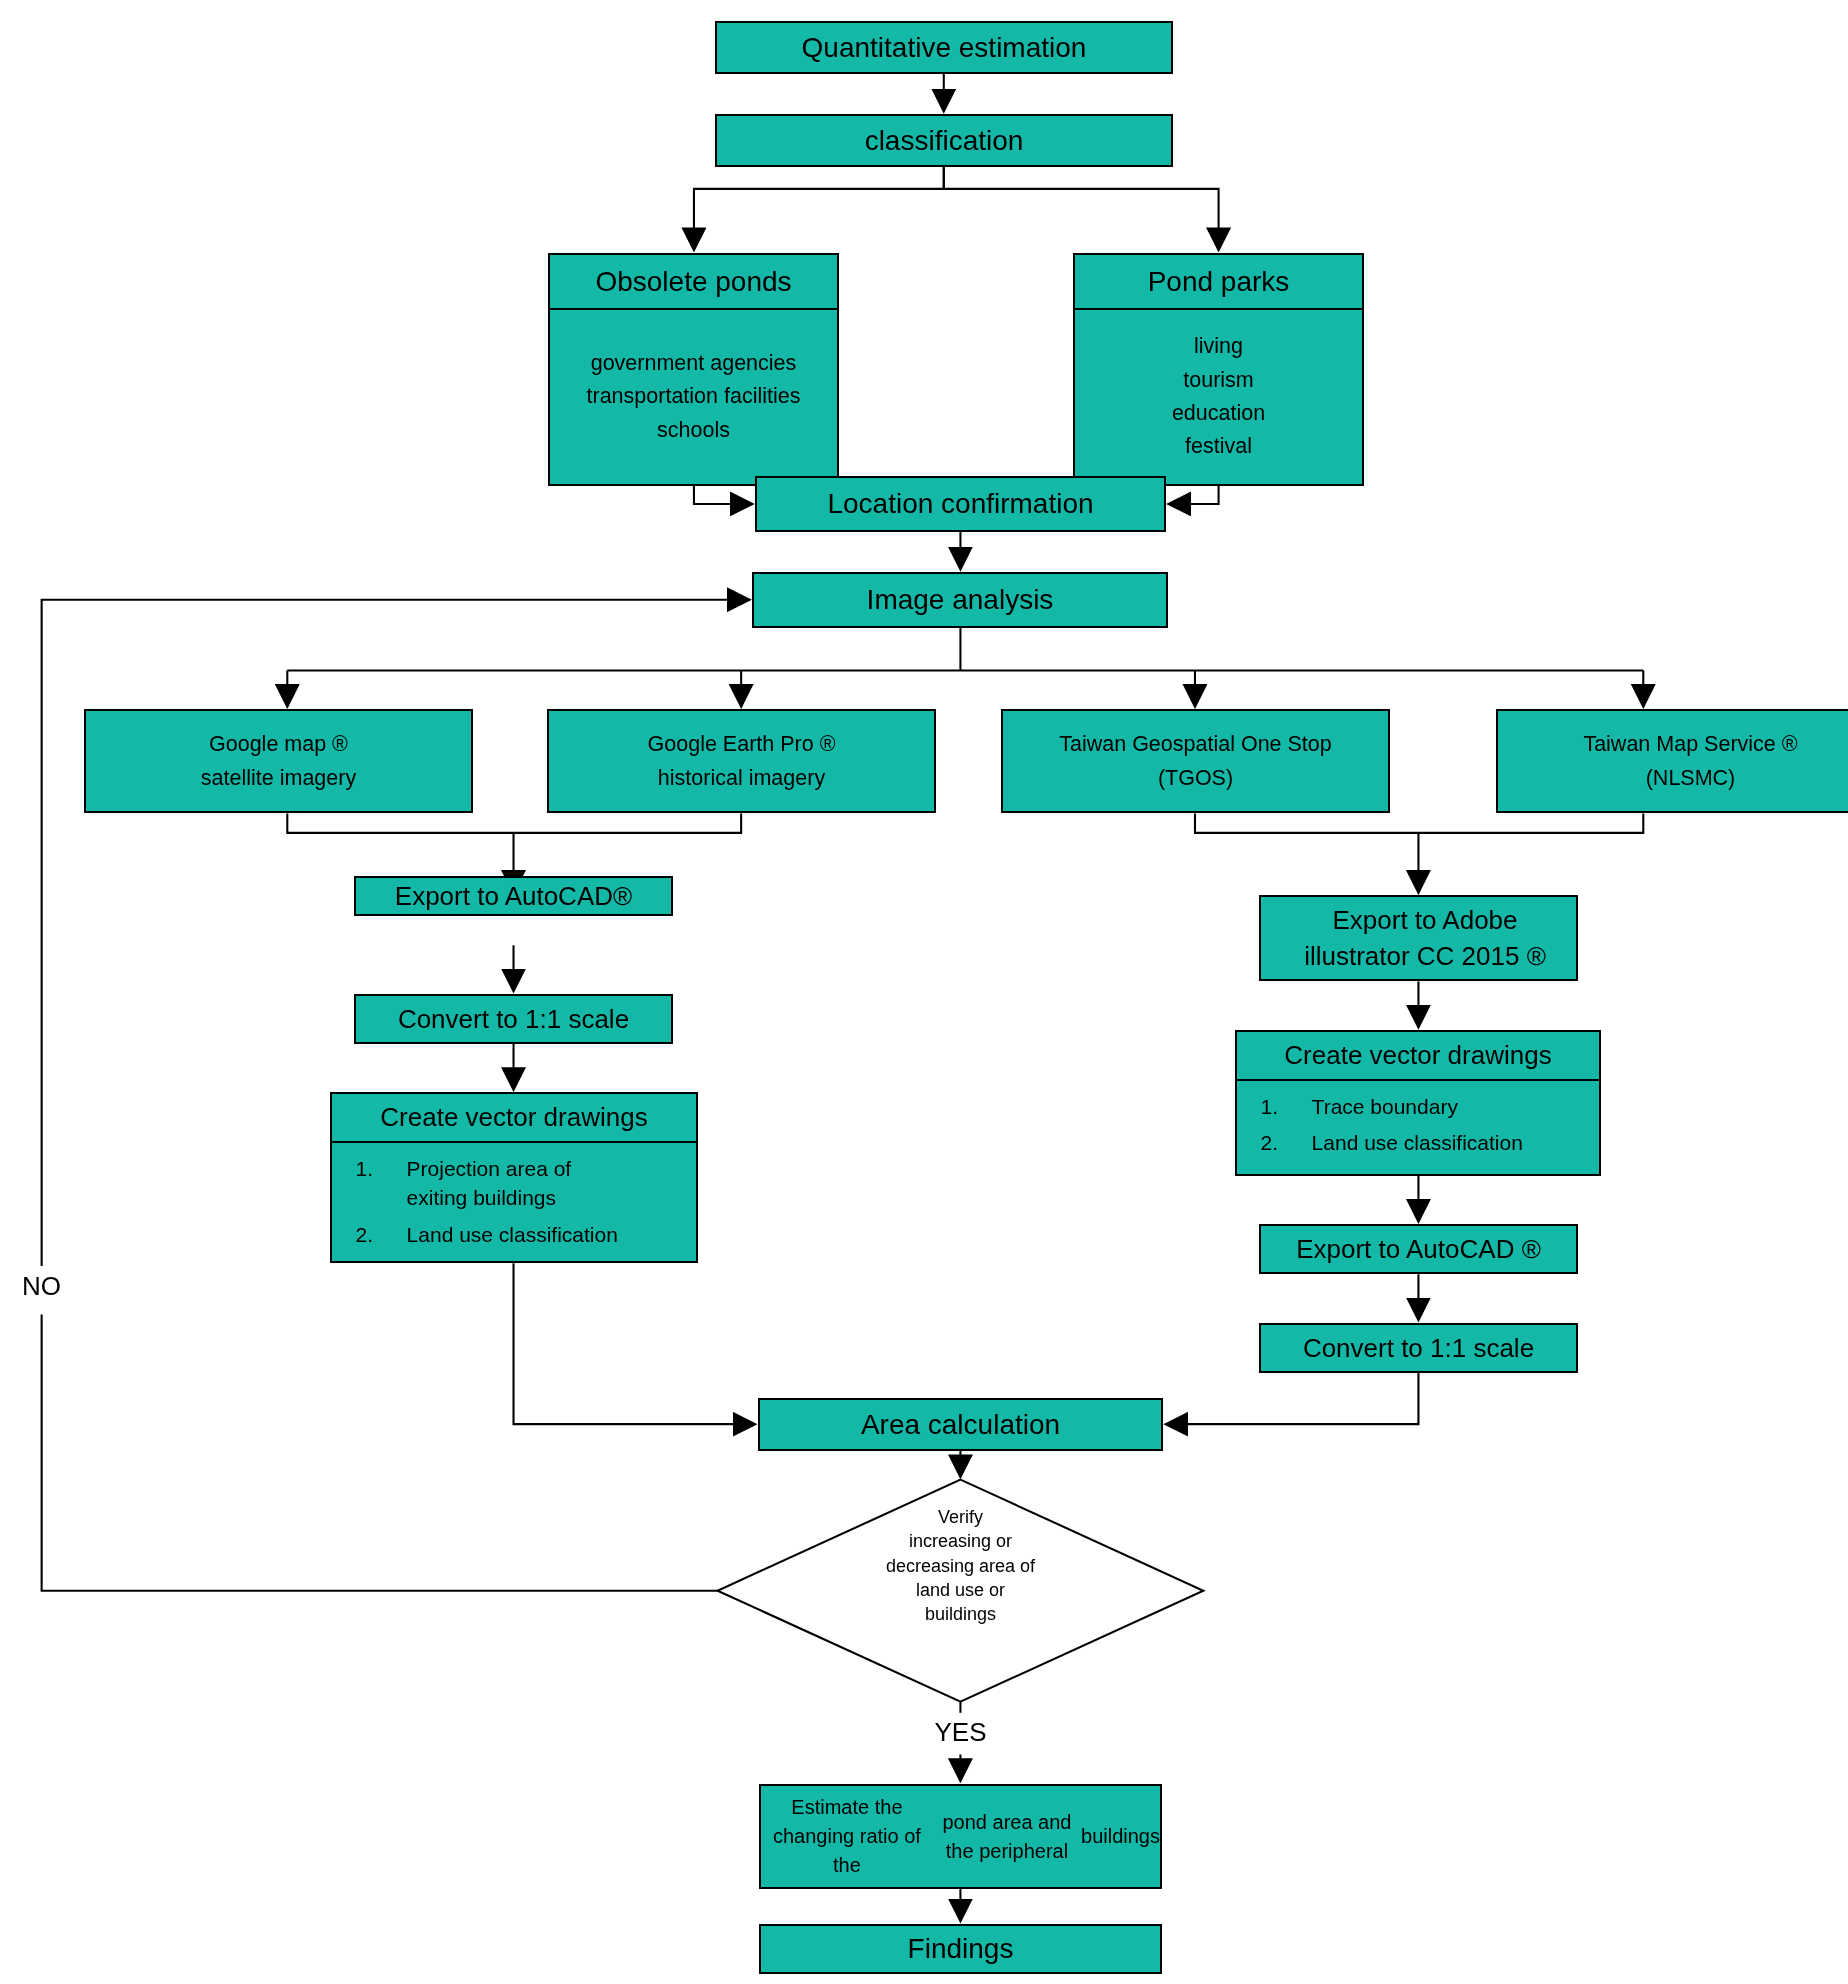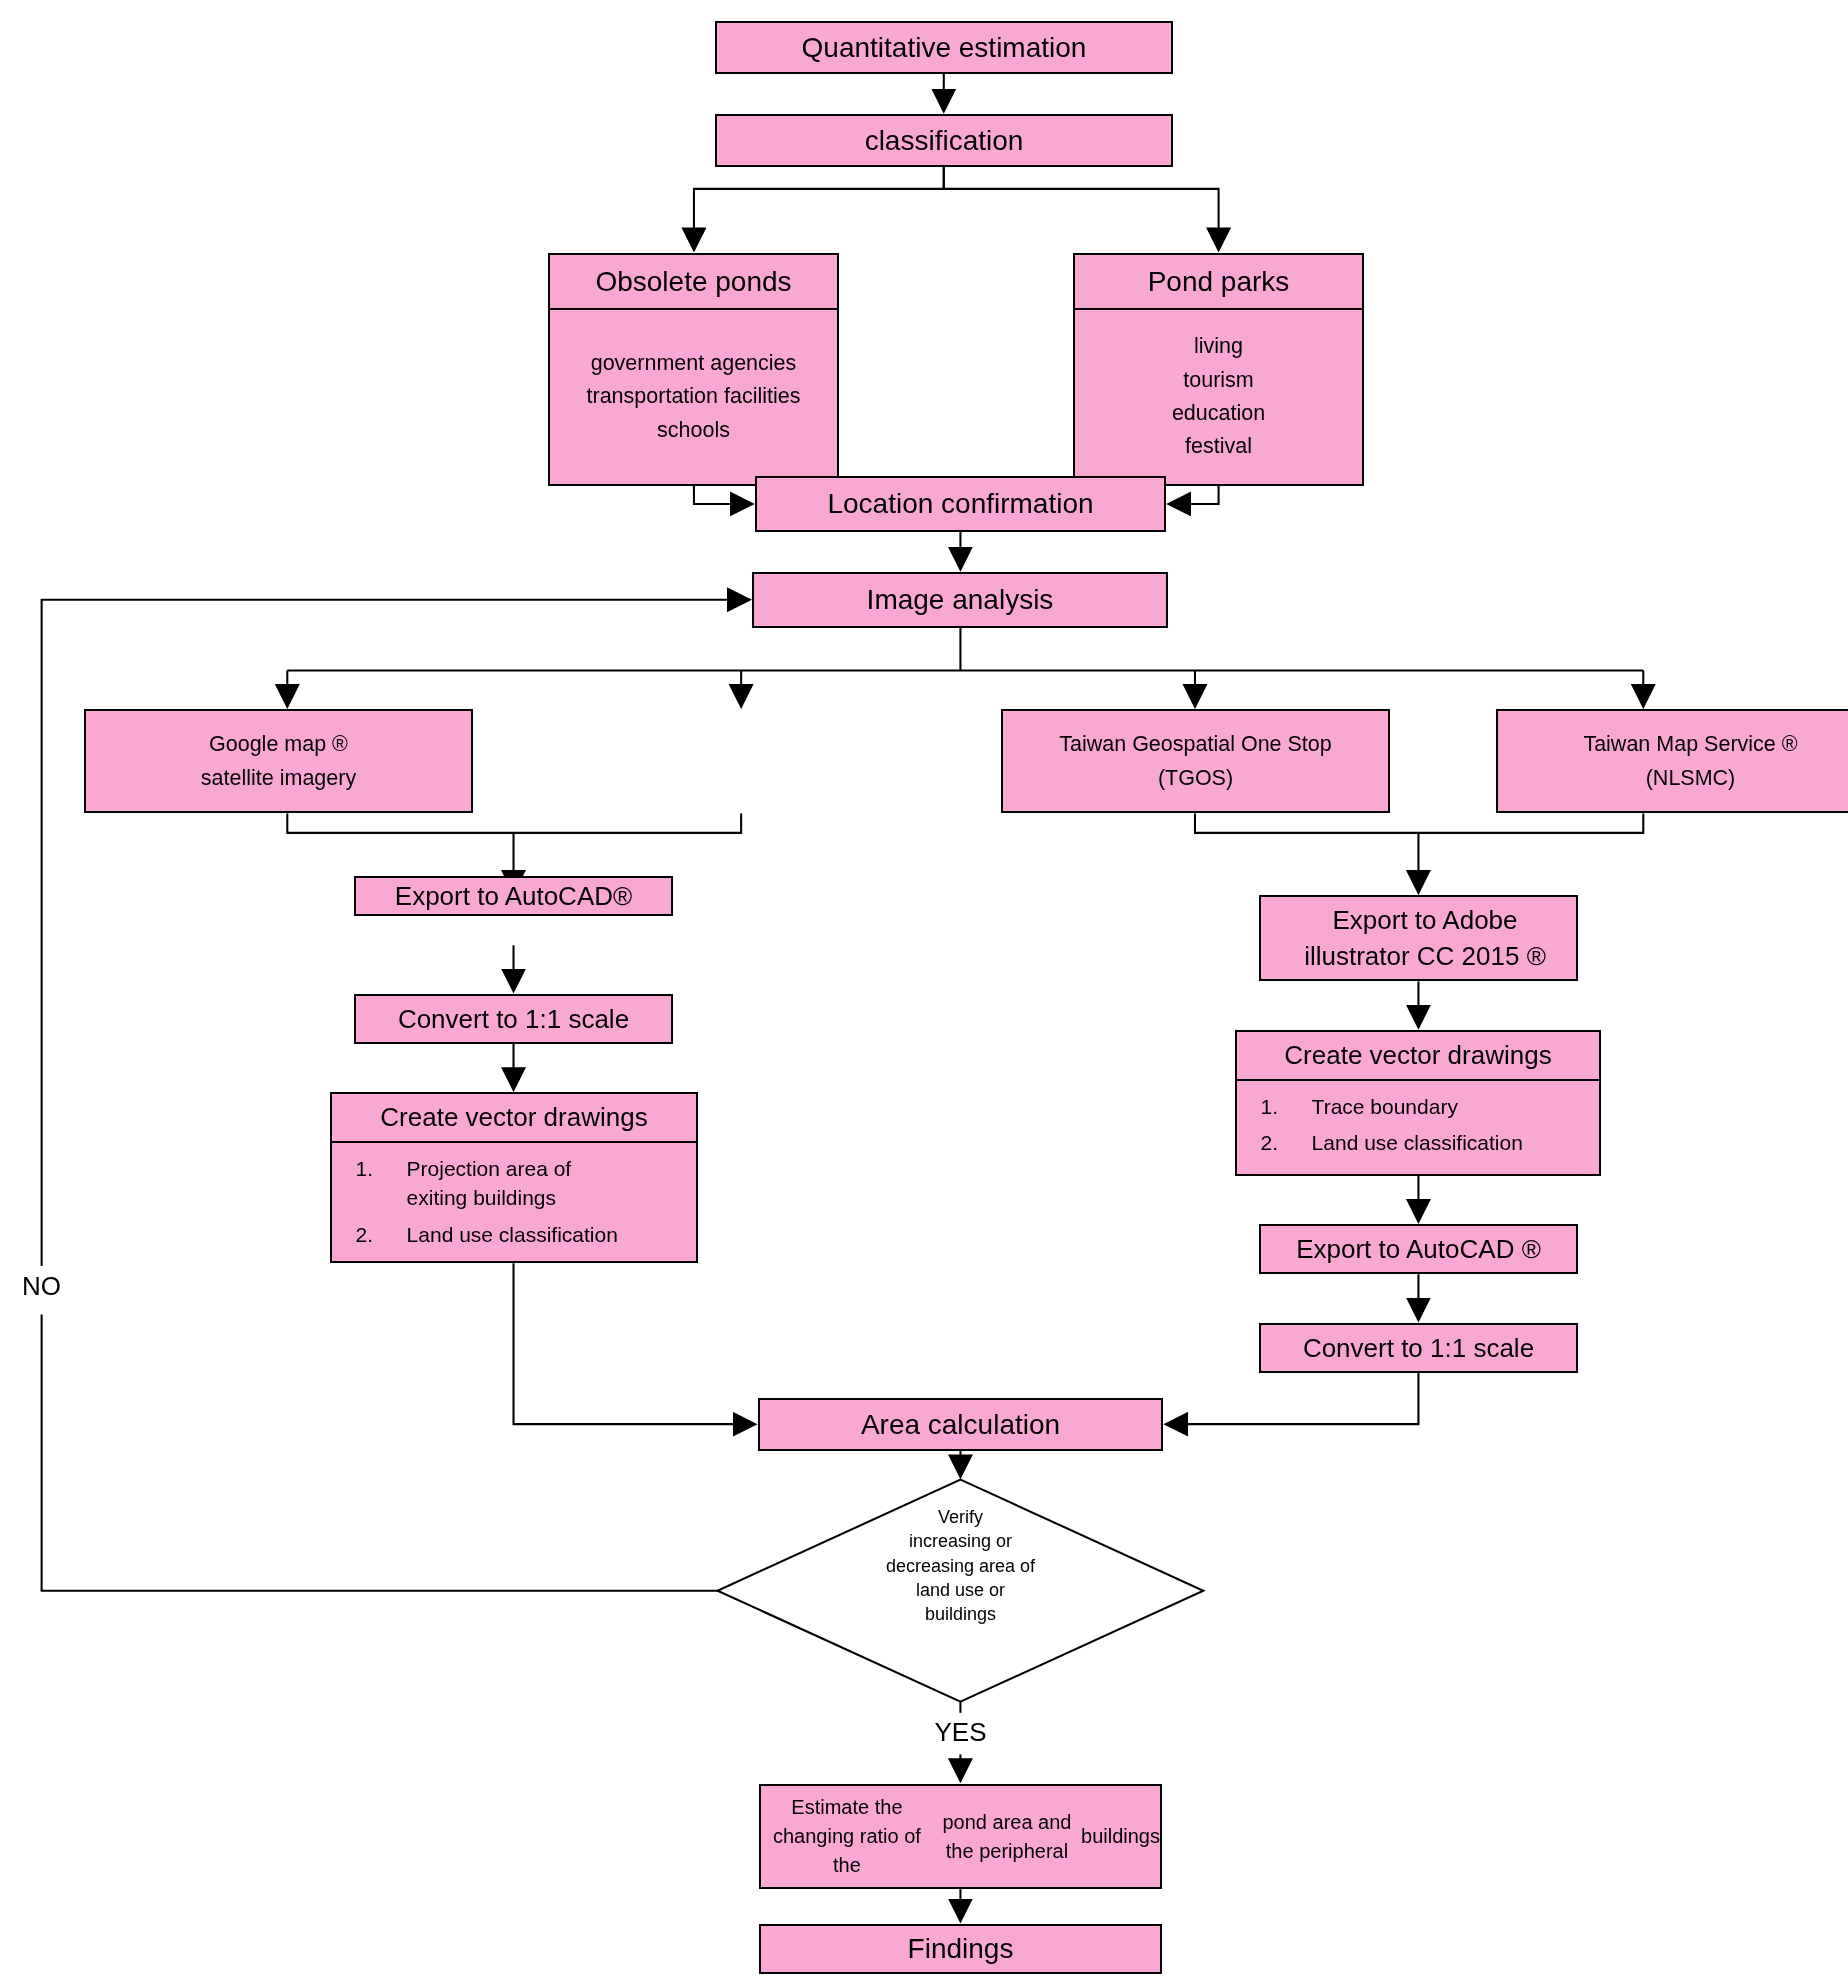--- a/index.html
+++ b/index.html
@@ -1,20 +1,20 @@
 <!DOCTYPE html>
 <html style="font-size:11px"><head>
 <meta charset="utf-8">
 <style>
   html, body { margin: 0; padding: 0; background: #ffffff; }
   body { width: 1848px; height: 1985px; position: relative;
          font-family: "Liberation Sans", sans-serif; color: #000000; }
   .stage { position: absolute; left: 0; top: 0; width: 1848px; height: 1985px; }
   svg.connectors { position: absolute; left: 0; top: 0; z-index: 0; }
-  .node { position: absolute; background: #f9a8d4; border: 2.8px solid #000000;
+  .node { position: absolute; background: #14b8a6; border: 2.8px solid #000000;
           box-sizing: border-box; z-index: 1; display: flex; flex-direction: column; }
   .center-lbl { flex: 1; display: flex; align-items: center; justify-content: center;
                 text-align: center; font-size: 28px; }
   .node .title { display: flex; align-items: center; justify-content: center;
                  text-align: center; font-size: 28px; border-bottom: 2.8px solid #000;
                  flex: 0 0 auto; }
   .node .body { flex: 1; display: flex; flex-direction: column; justify-content: center;
                 align-items: center; text-align: center; font-size: 21.5px; line-height: 1.55; }
   .src .center-lbl { flex-direction: column; font-size: 21.5px; line-height: 1.6; }
   .proc .center-lbl { font-size: 26px; }
@@ -110,20 +110,26 @@
     <div class="center-lbl">Image analysis</div>
   </div>
 
   <div class="node src" style="left:84px; top:709px; width:389px; height:104px;">
     <div class="center-lbl">
       <div>Google map ®</div>
       <div>satellite imagery</div>
     </div>
   </div>
 
+  <div class="node src" style="left:547px; top:709px; width:389px; height:104px;">
+    <div class="center-lbl">
+      <div>Google Earth Pro ®</div>
+      <div>historical imagery</div>
+    </div>
+  </div>
 
   <div class="node src" style="left:1001px; top:709px; width:389px; height:104px;">
     <div class="center-lbl">
       <div>Taiwan Geospatial One Stop</div>
       <div>(TGOS)</div>
     </div>
   </div>
 
   <div class="node src" style="left:1449px; top:709px; width:389px; height:104px;margin-left:47px;">
     <div class="center-lbl">

